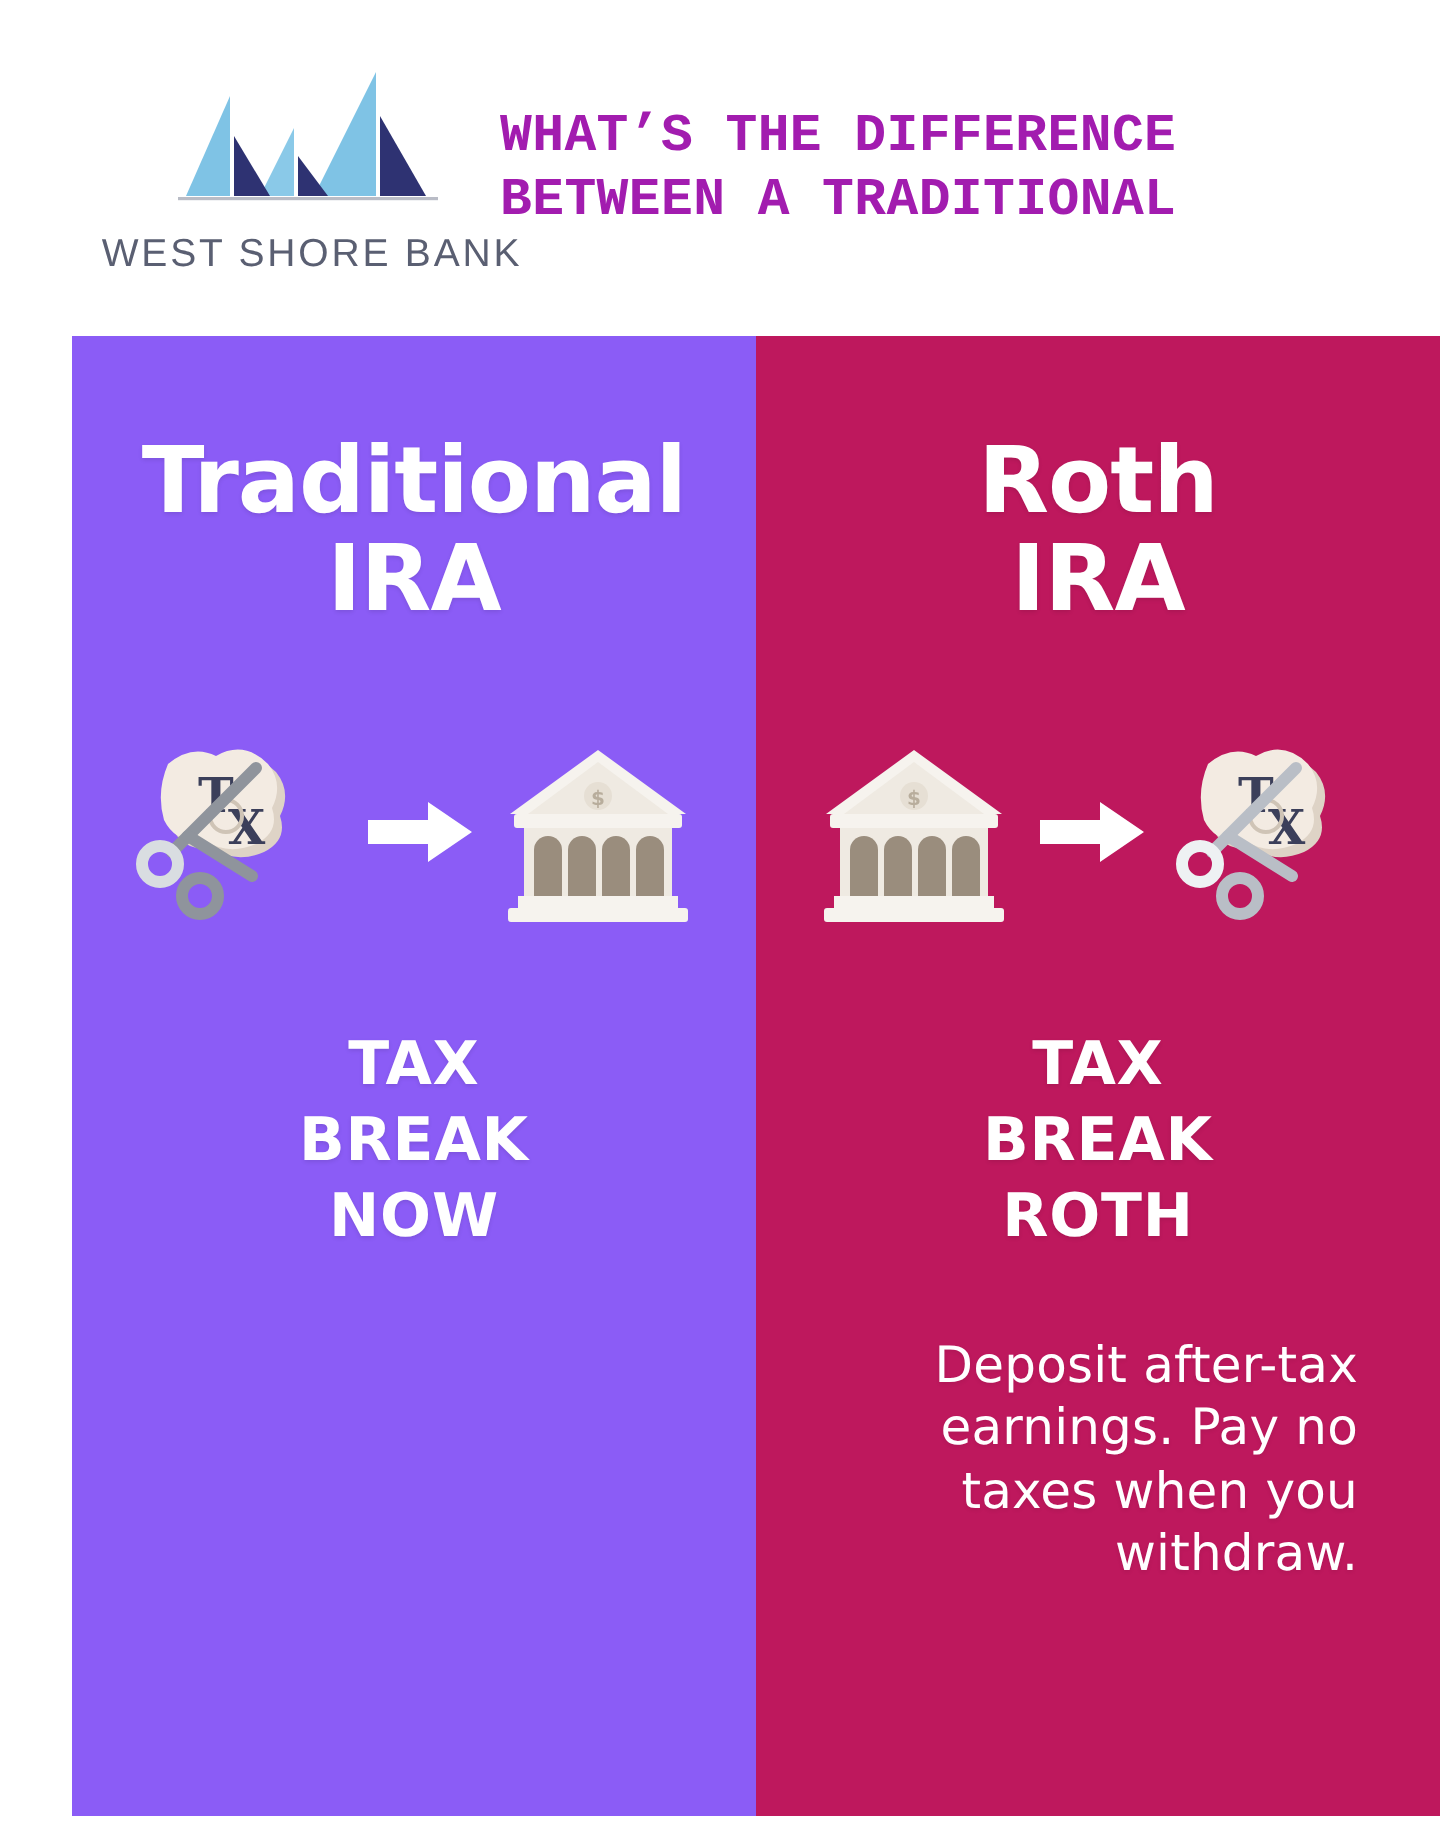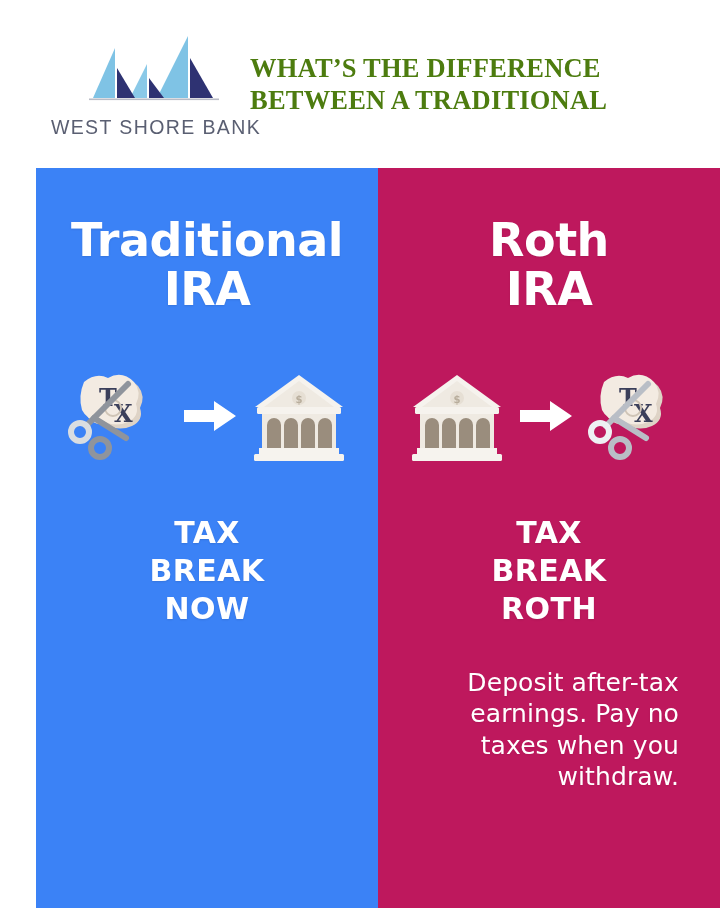--- a/index.html
+++ b/index.html
@@ -45,26 +45,26 @@
     font-size: 19.5px;
     letter-spacing: 1.4px;
     color: #5a5f72;
     white-space: nowrap;
     margin-top: 4px;
   }
 
   .header-title {
     flex: 1;
     padding-right: 35px;
-    font-family: Liberation Serif, serif;
+    font-family: Liberation Mono, monospace;
     font-size: 26.5px;
     font-weight: bold;
     line-height: 1.22;
     letter-spacing: 0.2px;
-    color: #4d7c0f;
+    color: #a21caf;
     text-transform: uppercase;
   }
   .header-title .tline { display: block; white-space: nowrap; }
 
   
   .panels {
     position: absolute;
     left: 0; top: 168px;
     width: 720px; height: 740px;
     display: flex;
@@ -72,21 +72,21 @@
 
   .panel {
     width: 360px;
     height: 740px;
     position: relative;
     display: flex;
     flex-direction: column;
     align-items: center;
   }
 
-  .panel-left  { background: #3b82f6; margin-left: 36px; }
+  .panel-left  { background: #8b5cf6; margin-left: 36px; }
   .panel-right { background: #be185d; }
 
   .panel-heading {
     margin-top: 48px;
     text-align: center;
     color: #ffffff;
     font-family: "DejaVu Sans", sans-serif;
     font-weight: bold;
     font-size: 46px;
     line-height: 1.06;

